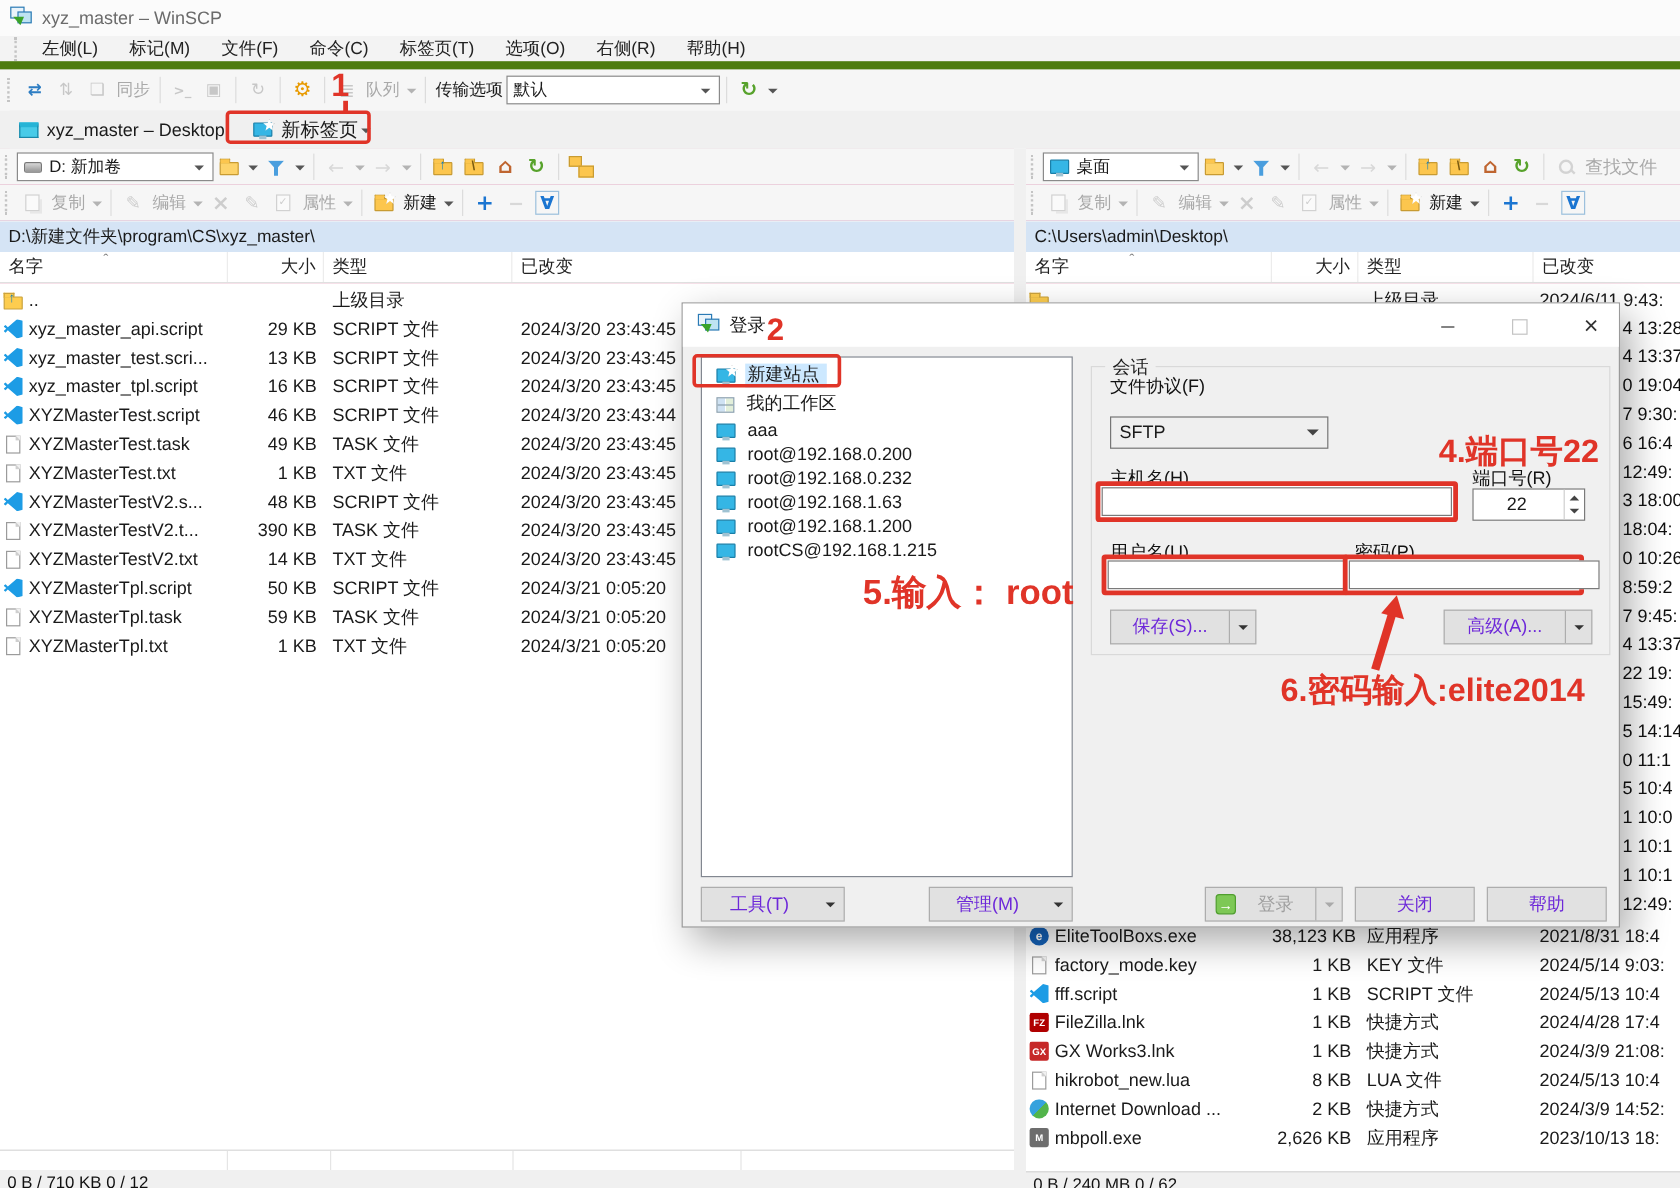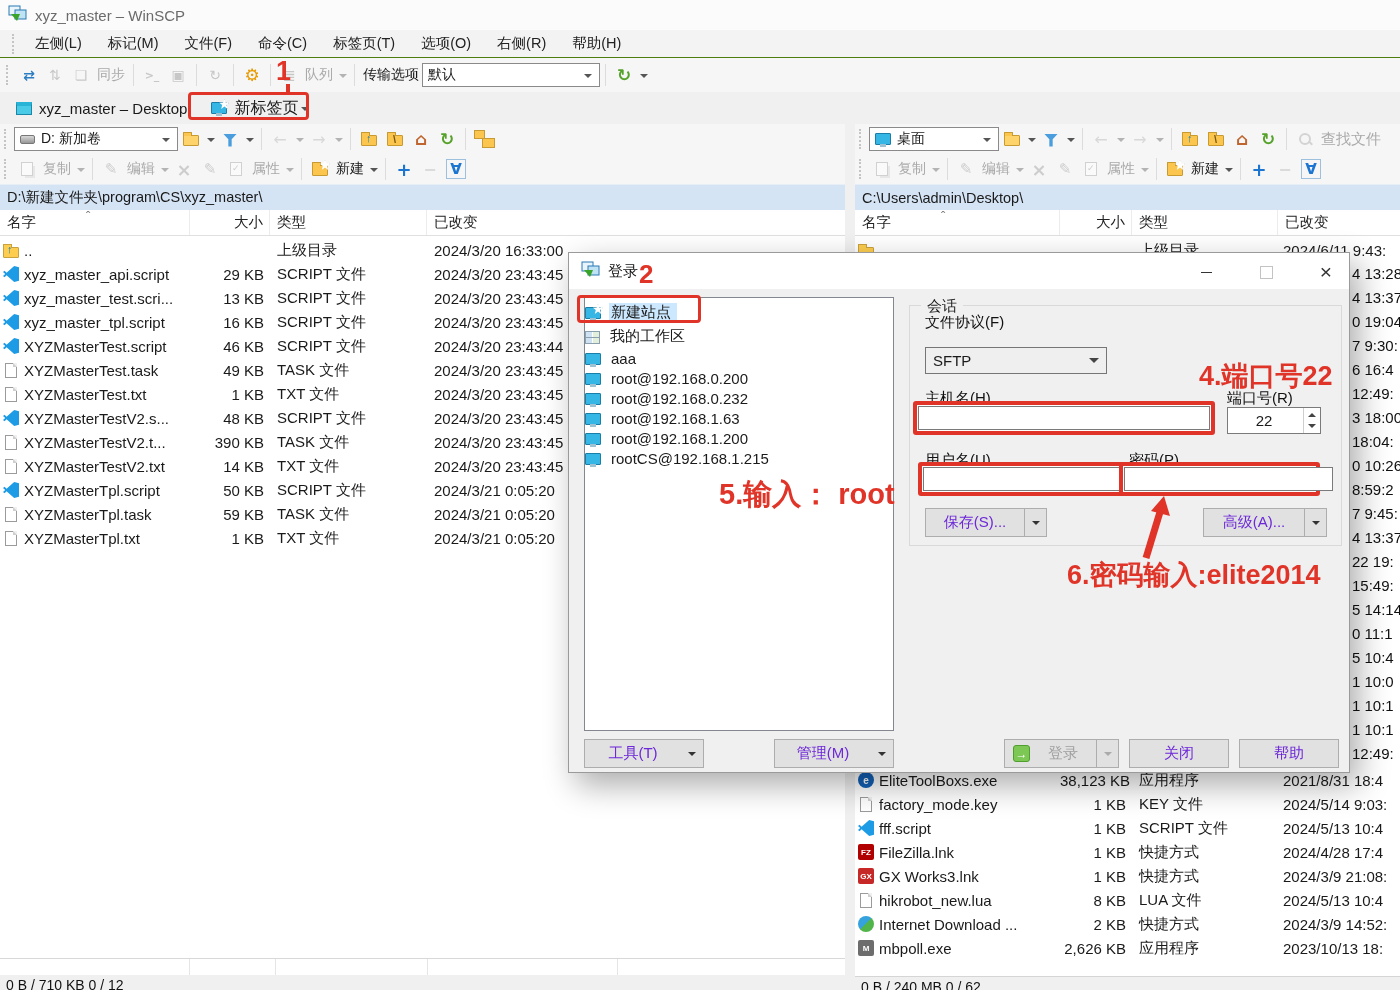--- a/index.html
+++ b/index.html
@@ -1,21 +1,21 @@
 <!DOCTYPE html>
 <html><head>
 <meta charset="utf-8">
 <style>
 *{box-sizing:border-box;margin:0;padding:0}
 html,body{width:1400px;height:990px;overflow:hidden}
 body{position:relative;background:#fff;font-family:"Liberation Sans","DejaVu Sans",sans-serif;font-size:14px;color:#1a1a1a}
 
 .titlebar{height:30px;background:#fbfbfb;display:flex;align-items:center;padding-left:8px}
 .titlebar .ttl{margin-left:8px;font-size:15px;color:#6b6b6b}
-.menubar{height:28px;background:#f3f3f3;display:flex;align-items:center;padding-left:10px;border-bottom:1px solid #4d7c0f}
+.menubar{height:28px;background:#f3f3f3;display:flex;align-items:center;padding-left:10px;border-bottom:7px solid #4d7c0f}
 .mitem{padding:0 13px;height:100%;display:flex;align-items:center;font-size:14.5px;color:#222}
 .toolbar{height:34px;background:#f6f6f6;display:flex;align-items:center;padding-left:4px}
 .tabbar{height:32px;background:#f0f0f0;display:flex;align-items:center;padding-left:8px;position:relative}
 .grip{width:6px;height:20px;border-left:2px dotted #c4c4c4;margin:0 4px 0 2px}
 .sep{width:1px;height:22px;background:#dcdcdc;margin:0 5px}
 .tbtn{height:26px;min-width:24px;display:flex;align-items:center;justify-content:center;margin:0 1px}
 .lab{font-size:14px;margin:0 3px}
 .gray{color:#a9a9a9}
 .dim{opacity:.45;filter:grayscale(1)}
 .g{display:inline-flex;width:20px;height:20px;align-items:center;justify-content:center;font-size:14px;font-family:"DejaVu Sans",sans-serif}
@@ -114,21 +114,21 @@
 
 .dialog{position:absolute;left:568px;top:252px;width:782px;height:521px;background:#f0f0f0;border:1px solid #9a9a9a;box-shadow:8px 12px 30px rgba(0,0,0,.33);z-index:30;font-size:15px}
 .dtitle{height:36px;background:#fff;display:flex;align-items:center;padding-left:12px}
 .dtitle .ttl{margin-left:8px;color:#111}
 .cap{position:absolute;top:8px;width:34px;height:22px;display:flex;align-items:center;justify-content:center}
 .cap.min{left:620px}.cap.max{left:680px}.cap.cls{left:740px}
 .cap.min::before{content:"";width:11px;border-top:1.5px solid #333}
 .cap.max::before{content:"";width:11px;height:11px;border:1px solid #c3c3c3}
 .cap.cls::before{content:"×";font-size:21px;color:#333;font-weight:300}
 .sitelist{position:absolute;left:15px;top:44px;width:310px;height:434px;background:#fff;border:1px solid #828790;padding-top:3px;z-index:1}
-.site{display:flex;align-items:center;height:20px;padding-left:0}
+.site{display:flex;align-items:center;height:20px;padding-left:12px}
 .site:nth-child(-n+2){height:24px}
 .slabel{margin-left:8px;padding:0 6px 1px 2px}
 .site.sel .slabel{background:#cce8ff}
 .fsbox{position:absolute;left:340px;top:52px;width:433px;height:241px;border:1px solid #d9d9d9}
 .fslegend{position:absolute;left:352px;top:44px;background:#f0f0f0;padding:0 6px;z-index:2}
 .flabel{position:absolute;color:#111}
 .protocombo{position:absolute;left:356px;top:94px;width:182px;height:27px;background:#efefef;border:1px solid #767676;display:flex;align-items:center;padding:0 7px}
 .protocombo .chev{margin-left:auto;width:0;height:0;border:5px solid transparent;border-top-color:#444;margin-top:5px}
 .redwrap{position:absolute;border:4px solid #e03428;border-radius:3px;background:#fff;display:flex;padding:1px}
 .redwrap input{border:1px solid #7a7a7a;outline:none;font-size:15px;padding:0 4px;font-family:inherit;height:24px}
@@ -338,21 +338,20 @@
         <span class="hcell">已改变</span>
       </div>
     <div class="plist" id="llist">
         <div class="frow Lrow">
           <span class="cell c0">
             <span class="fi fi-up"></span>
             <span class="fname">..</span>
           </span>
           <span class="cell c1"></span>
           <span class="cell c2">上级目录</span>
-          <span class="cell c3">2024/3/20 16:33:00</span>
         </div>
         <div class="frow Lrow">
           <span class="cell c0">
             <span class="fi fi-script"></span>
             <span class="fname">xyz_master_api.script</span>
           </span>
           <span class="cell c1">29 KB</span>
           <span class="cell c2">SCRIPT 文件</span>
           <span class="cell c3">2024/3/20 23:43:45</span>
         </div>

